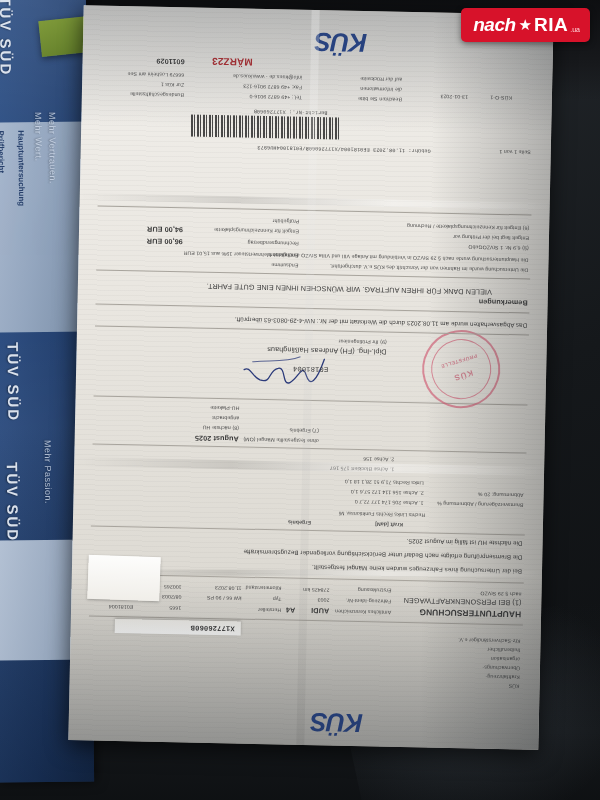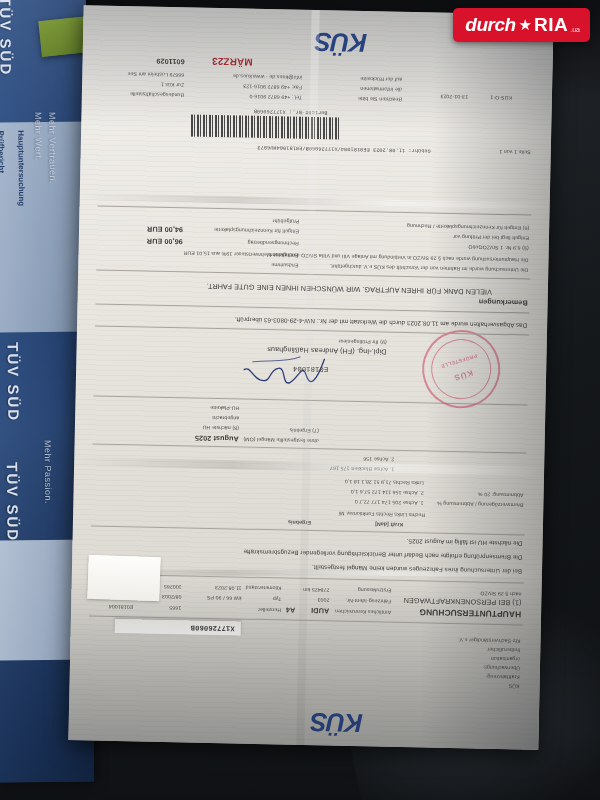--- a/index.html
+++ b/index.html
@@ -440,19 +440,19 @@
     <div class="crease" style="left:0; top:188px; width:470px; height:7px;"></div>
     <div class="crease" style="left:0; top:452px; width:470px; height:9px;"></div>
     <div class="crease" style="left:0; top:560px; width:470px; height:6px; transform: rotate(-1deg);"></div>
     <div class="crease" style="left:228px; top:0; width:8px; height:735px;
          background: linear-gradient(180deg, rgba(255,255,255,0.25), rgba(0,0,0,0.06));"></div>
   </div>
 
   <div class="white-label" style="left:88px; top:556px; width:72px; height:44px; transform: rotate(2deg);"></div>
 
   <div class="ria">
-    <span class="auto">durch</span>
+    <span class="auto">nach</span>
     <span class="star">★</span>
     <span class="riatxt">RIA</span>
     <span class="dotua">.ua</span>
   </div>
 
 </div>
 
 </body></html>

